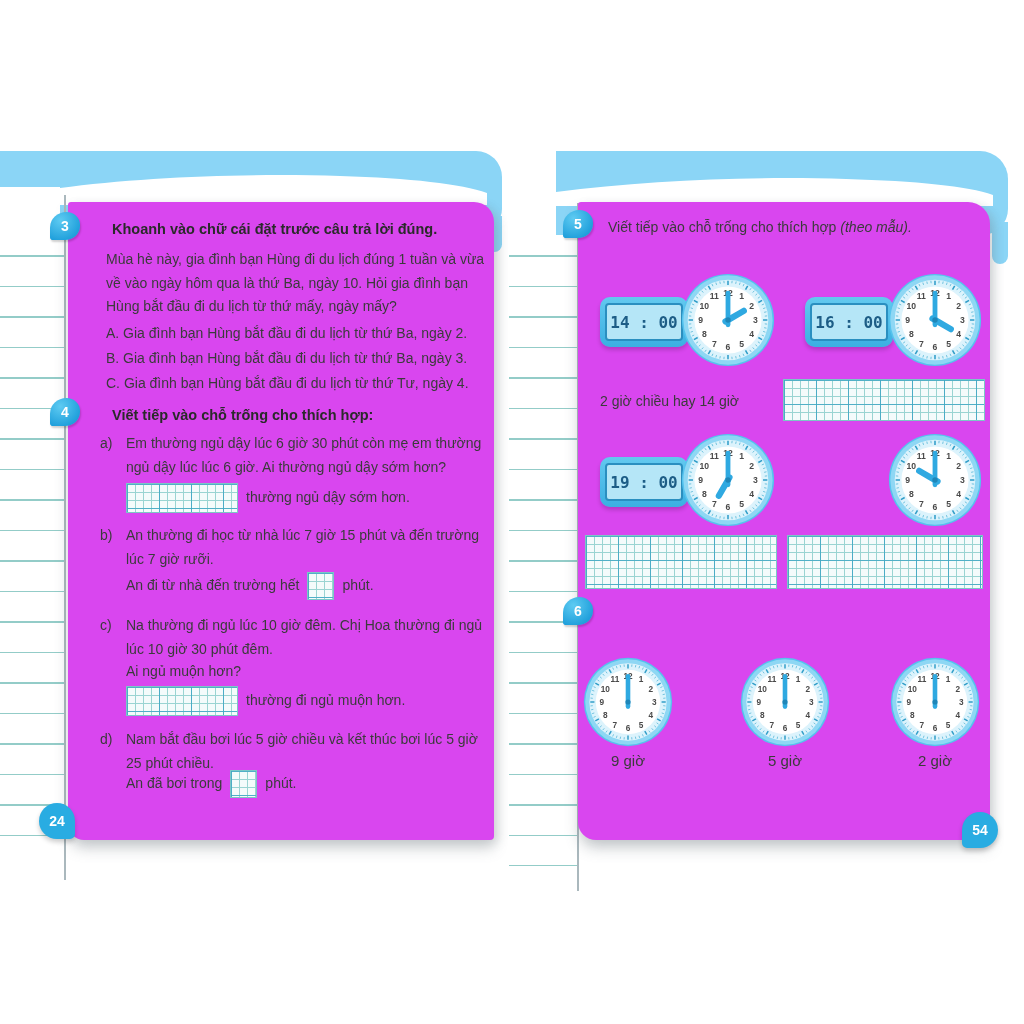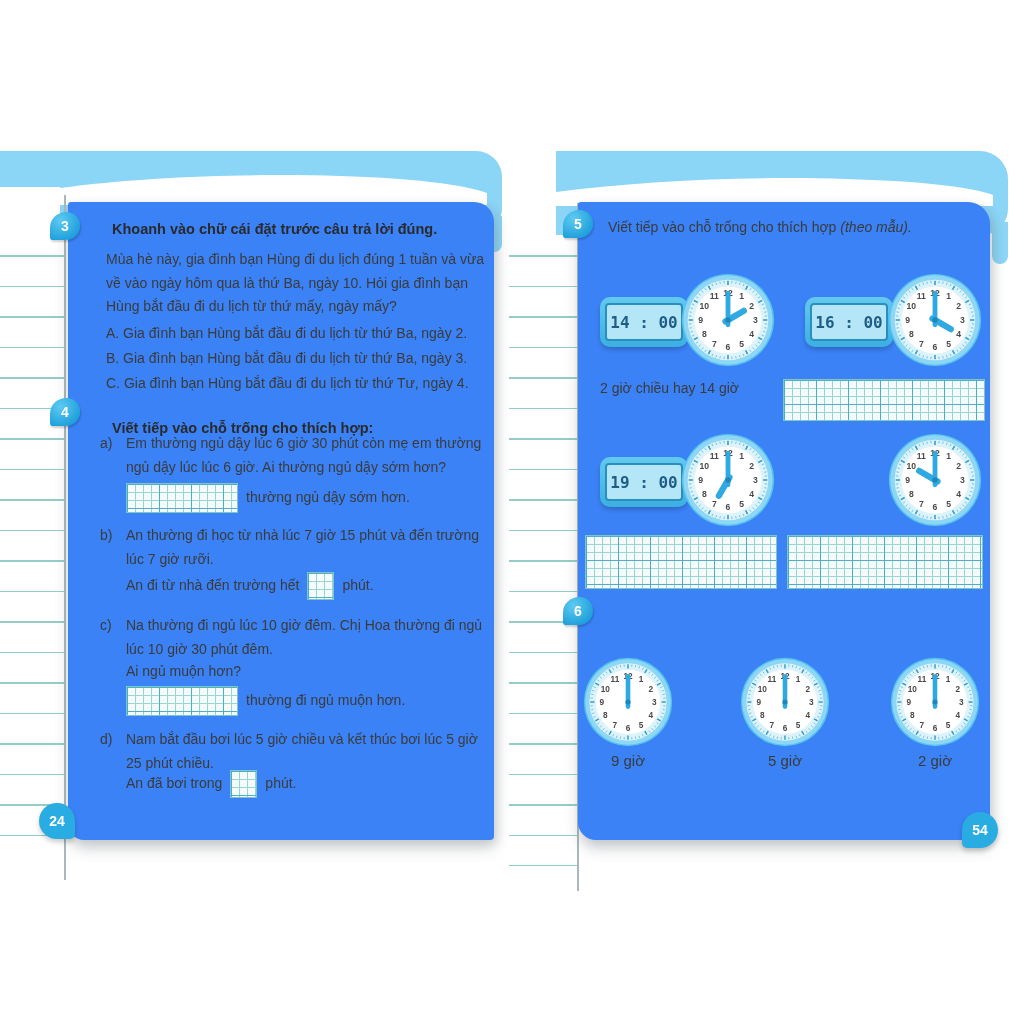--- a/index.html
+++ b/index.html
@@ -7,21 +7,21 @@
          font-family:"Liberation Sans","DejaVu Sans",sans-serif;color:#3b3b3b;}
   
   .band{position:absolute;background:#8bd5f6;z-index:1;}
   .wave{position:absolute;z-index:2;}
   .swoosh{position:absolute;background:#8bd5f6;z-index:1;}
   
   .rules{position:absolute;z-index:1;
          background:repeating-linear-gradient(to bottom,transparent 0 29px,#93ccc8 29px 30.5px);}
   .vline{position:absolute;width:1.5px;background:#aab8bd;z-index:3;}
   
-  .card{position:absolute;background:#3b82f6;z-index:3;
+  .card{position:absolute;background:#d946ef;z-index:3;
         box-shadow:0 9px 14px rgba(110,120,126,.30),5px 3px 10px rgba(110,120,126,.18);}
   .card-left{left:68px;top:202px;width:426px;height:638px;border-radius:3px 20px 4px 16px;}
   .card-right{left:578px;top:202px;width:412px;height:638px;border-radius:3px 22px 4px 18px;}
   
   .badge{position:absolute;width:30px;height:28px;z-index:5;display:flex;align-items:center;justify-content:center;
          color:#fff;font-weight:bold;font-size:14px;
          background:radial-gradient(circle at 35% 30%,#5ecbf2,#1f9fdb 75%);
          border-radius:55% 45% 50% 10%;box-shadow:1px 2px 2px rgba(0,0,0,.18);}
   .pagenum{position:absolute;width:36px;height:36px;z-index:5;display:flex;align-items:center;justify-content:center;
          color:#fff;font-weight:bold;font-size:14px;background:#29ace2;box-shadow:0 3px 5px rgba(0,0,0,.2);}
@@ -83,21 +83,21 @@
   <div class="card card-left">
 
     <div class="abs t head bold" style="left:44px;top:16px">Khoanh vào chữ cái đặt trước câu trả lời đúng.</div>
 
     <div class="abs t para" style="left:38px;top:46px">Mùa hè này, gia đình bạn Hùng đi du lịch đúng 1 tuần và vừa về vào ngày hôm qua là thứ Ba, ngày 10. Hỏi gia đình bạn Hùng bắt đầu đi du lịch từ thứ mấy, ngày mấy?</div>
 
     <div class="abs t opt" style="left:38px;top:120px">A. Gia đình bạn Hùng bắt đầu đi du lịch từ thứ Ba, ngày 2.</div>
     <div class="abs t opt" style="left:38px;top:145px">B. Gia đình bạn Hùng bắt đầu đi du lịch từ thứ Ba, ngày 3.</div>
     <div class="abs t opt" style="left:38px;top:170px">C. Gia đình bạn Hùng bắt đầu đi du lịch từ thứ Tư, ngày 4.</div>
 
-    <div class="abs t head bold" style="left:44px;top:215px">Viết tiếp vào chỗ trống cho thích hợp:</div>
+    <div class="abs t head bold" style="left:44px;top:202px">Viết tiếp vào chỗ trống cho thích hợp:</div>
 
     <div class="abs t item" style="left:32px;top:230px">
       <span class="ilabel">a)</span>
       <span>Em thường ngủ dậy lúc 6 giờ 30 phút còn mẹ em thường ngủ dậy lúc lúc 6 giờ. Ai thường ngủ dậy sớm hơn?</span>
     </div>
     <div class="abs t ansrow" style="left:58px;top:281px">
       <span class="grid grid-wide"></span>
       <span>thường ngủ dậy sớm hơn.</span>
     </div>
 
@@ -301,21 +301,21 @@
           <text x="-24.681724007856495" y="17.450000000000014" text-anchor="middle" font-size="9" font-family="Liberation Sans, sans-serif" font-weight="600" fill="#4a4a4a">8</text>
           <text x="-28.5" y="3.2000000000000055" text-anchor="middle" font-size="9" font-family="Liberation Sans, sans-serif" font-weight="600" fill="#4a4a4a">9</text>
           <text x="-24.6817240078565" y="-11.050000000000004" text-anchor="middle" font-size="9" font-family="Liberation Sans, sans-serif" font-weight="600" fill="#4a4a4a">10</text>
           <text x="-14.250000000000012" y="-21.481724007856496" text-anchor="middle" font-size="9" font-family="Liberation Sans, sans-serif" font-weight="600" fill="#4a4a4a">11</text>
           <text x="-6.980486755139913e-15" y="-25.3" text-anchor="middle" font-size="9" font-family="Liberation Sans, sans-serif" font-weight="600" fill="#4a4a4a">12</text>
           <line x1="-2.598076211353316" y1="-1.4999999999999993" x2="16.454482671904337" y2="9.499999999999996" stroke="#2fa9e1" stroke-width="6.5" stroke-linecap="round"></line>
           <line x1="0" y1="5" x2="0" y2="-28" stroke="#2fa9e1" stroke-width="5" stroke-linecap="round"></line>
           <circle cx="0" cy="0" r="2.8" fill="#1f86b8"></circle>
         </svg></div>
 
-    <div class="abs t" style="left:22px;top:175px">2 giờ chiều hay 14 giờ</div>
+    <div class="abs t" style="left:22px;top:188px">2 giờ chiều hay 14 giờ</div>
     <div class="grid abs" style="left:205px;top:177px;width:202px;height:42px"></div>
 
     <div class="digi" style="left:22px;top:255px">
       <span class="screen">19 : 00</span>
     </div>
     <div class="aclock" style="left:102px;top:230px"><svg width="96" height="96" viewBox="-50 -50 100 100">
           <circle cx="0" cy="0" r="48" fill="#55c3ee"></circle>
           <circle cx="0" cy="0" r="46.5" fill="#8ed7f4"></circle>
           <circle cx="0" cy="0" r="42" fill="#dcf3fc"></circle>
           <circle cx="0" cy="0" r="35" fill="#ffffff"></circle>

